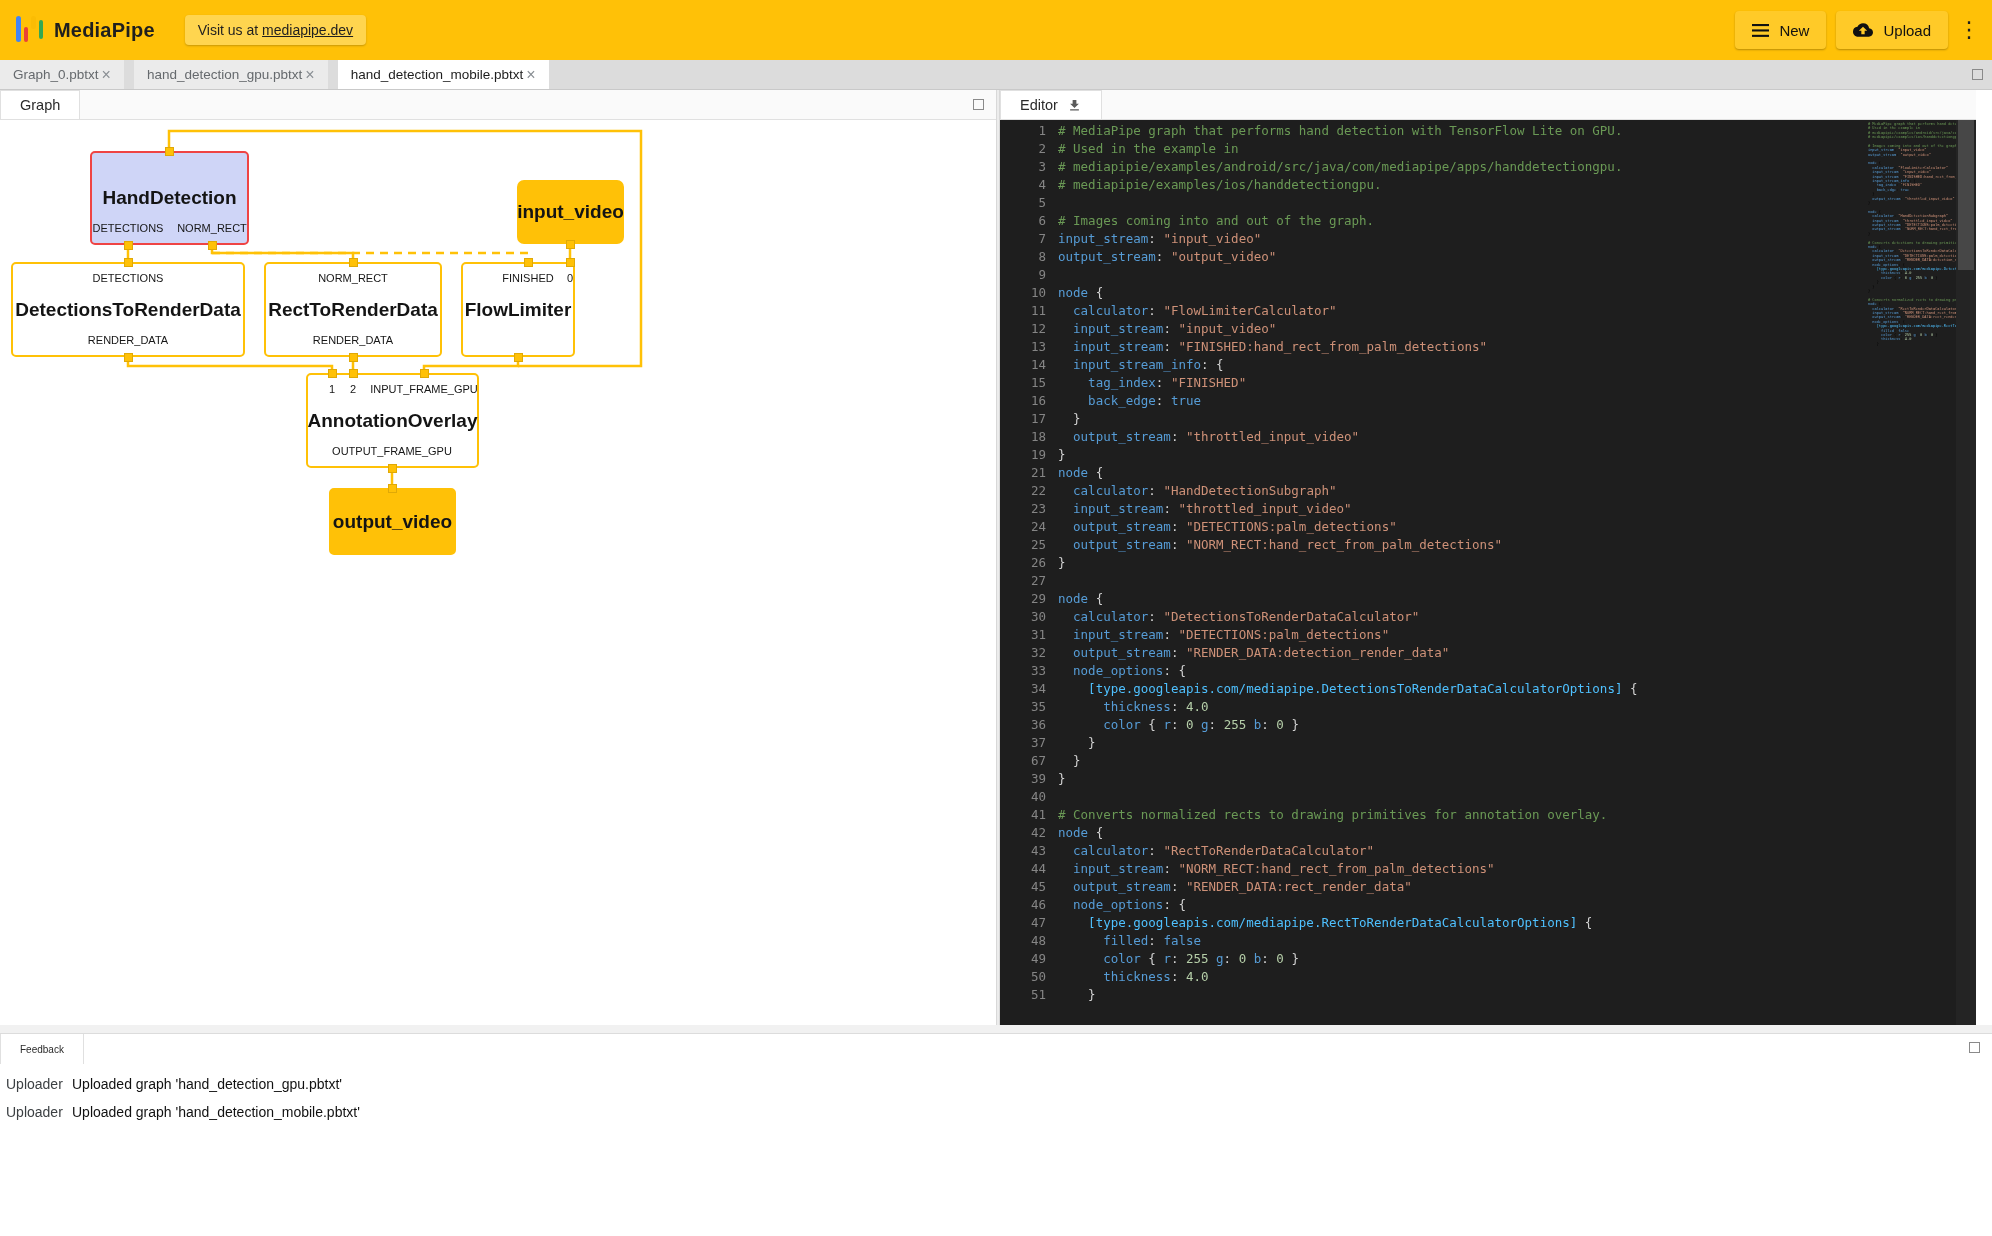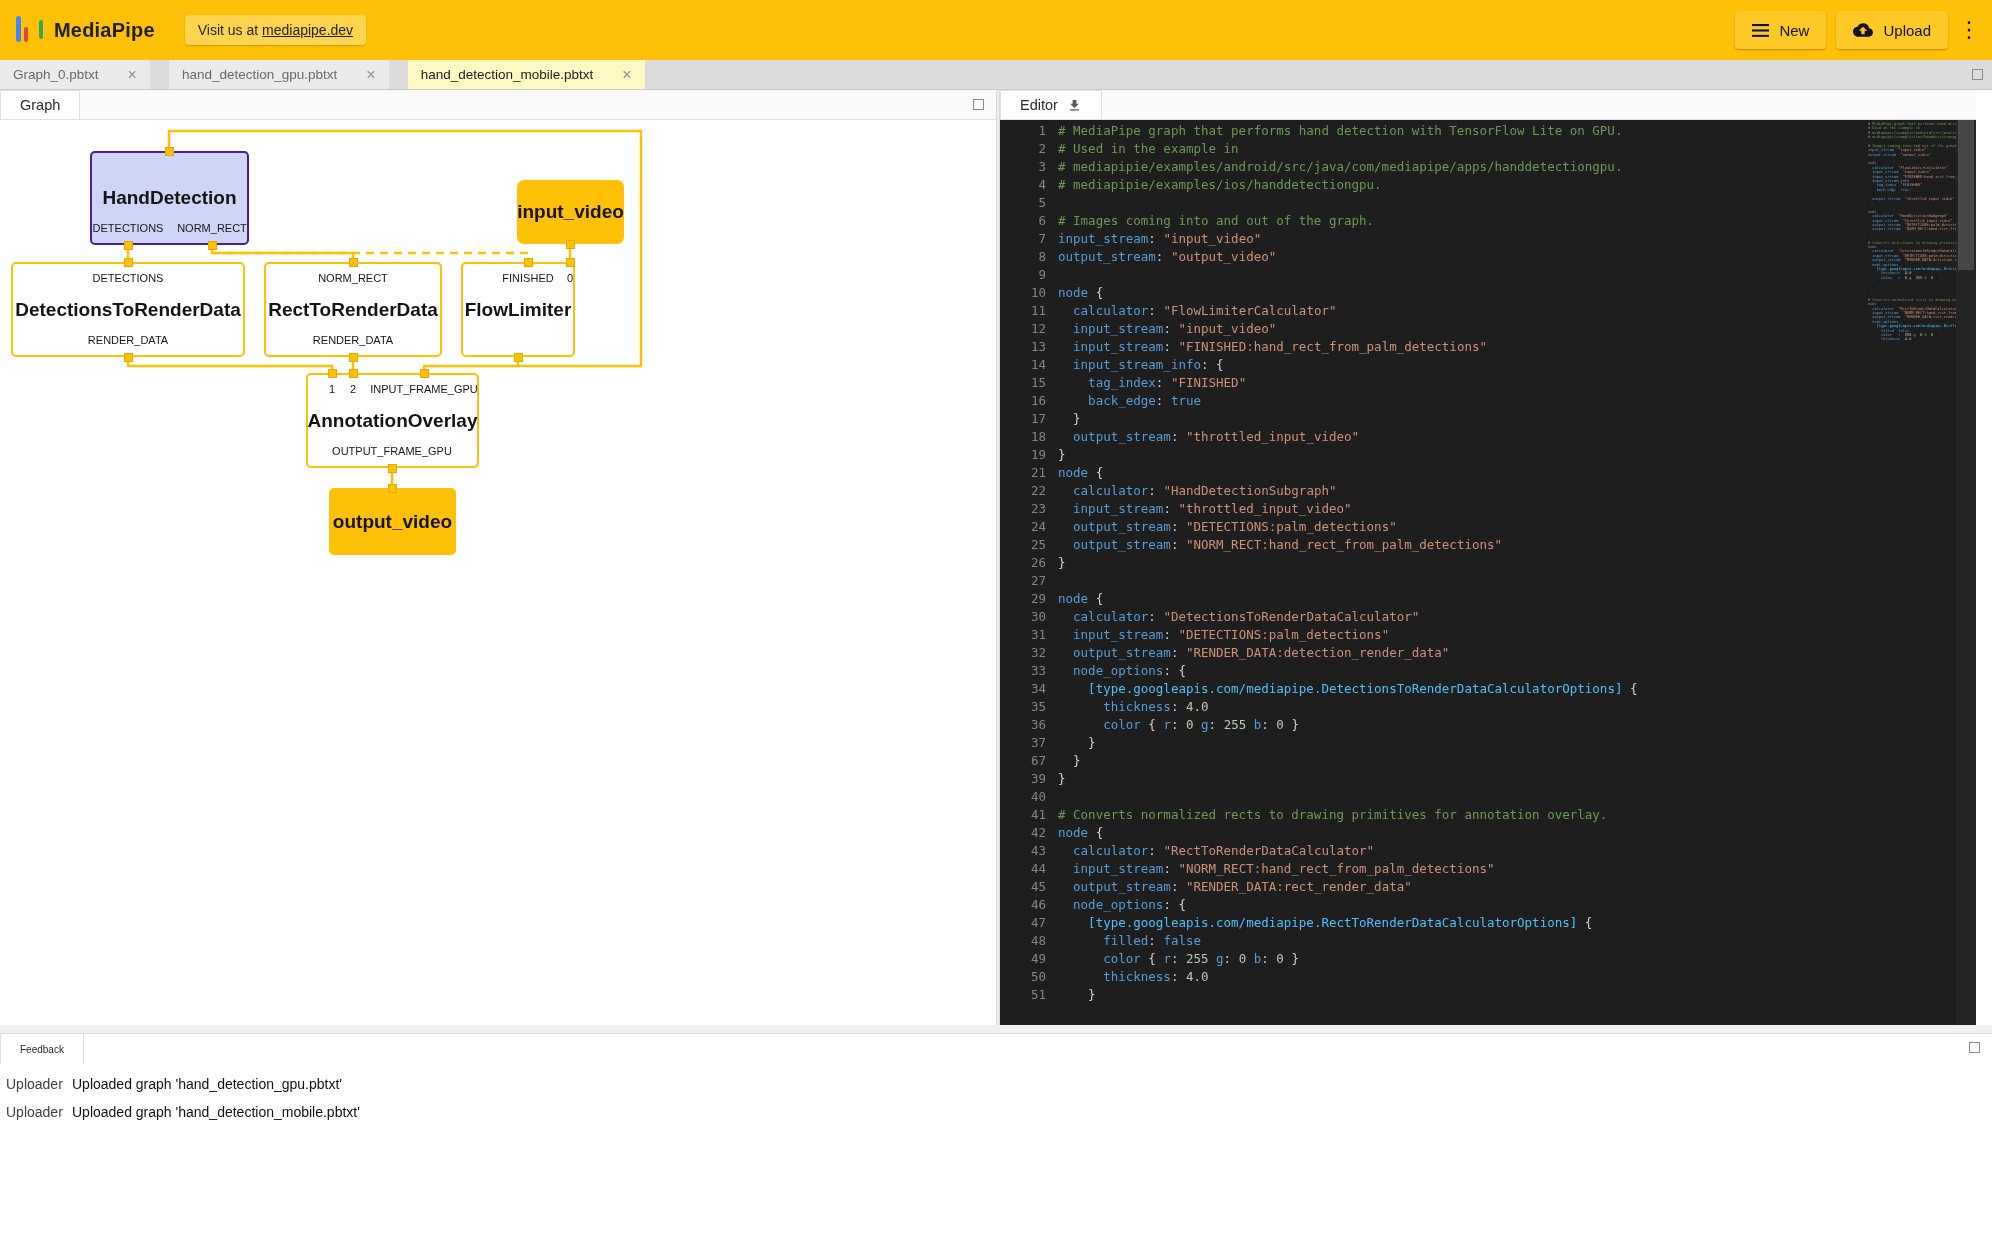--- a/index.html
+++ b/index.html
@@ -17,23 +17,23 @@
   .visit-pill a{color:#1f1f1f;text-decoration:underline;cursor:pointer}
   .topbar-actions{margin-left:auto;display:flex;align-items:center;gap:10px}
   .tb-btn{display:flex;align-items:center;gap:10px;background:#ffca28;border:none;border-radius:4px;
     height:38px;padding:0 17px;font-size:15px;font-weight:500;color:#111;
     box-shadow:0 1px 2px rgba(0,0,0,.28);cursor:pointer;font-family:"Liberation Sans",sans-serif}
   .kebab{font-size:22px;color:#1f1f1f;width:18px;text-align:center;cursor:pointer;line-height:38px}
 
   
   .doc-tabbar{position:absolute;top:60px;left:0;width:1992px;height:30px;background:#dcdcdc;
     border-bottom:1px solid #c9c9c9;display:flex;align-items:stretch;z-index:15}
-  .doc-tab{display:flex;align-items:center;gap:29px;padding:8px 13px;font-size:13.5px;color:#65696d;
-    background:#ebebeb;margin-right:19px;cursor:pointer;white-space:nowrap}
-  .doc-tab.active{background:#fef9c3;color:#1d1d1d}
+  .doc-tab{display:flex;align-items:center;gap:3px;padding:8px 13px;font-size:13.5px;color:#65696d;
+    background:#ebebeb;margin-right:10px;cursor:pointer;white-space:nowrap}
+  .doc-tab.active{background:#ffffff;color:#1d1d1d}
   .doc-tab .close{color:#8a8f94;font-size:16px;line-height:1;cursor:pointer}
   .corner-icon{width:11px;height:11px;border:1.5px solid #8a8a8a;background:transparent;display:inline-block}
   .tabbar-corner{margin-left:auto;margin-right:9px;align-self:center}
 
   
   .main{position:absolute;top:90px;left:0;width:1992px;height:935px}
   .graph-panel{position:absolute;left:0;top:0;width:996px;height:935px;background:#fff}
   .vsplitter{position:absolute;left:996px;top:0;width:4px;height:935px;background:#ececec;
     border-left:1px solid #d8d8d8;border-right:1px solid #d8d8d8}
   .editor-panel{position:absolute;left:1000px;top:0;width:976px;height:935px}
@@ -43,21 +43,21 @@
     align-items:center;gap:9px;padding:0 19px;font-size:14.5px;color:#2b2b2b;cursor:pointer}
   .panel-header .hdr-icon{position:absolute;right:12px;top:9px}
 
   
   .graph-canvas{position:absolute;top:30px;left:0;width:996px;height:905px;background:#fff;overflow:hidden}
   .graph-canvas svg{position:absolute;left:0;top:0;z-index:0}
   .gnode{position:absolute;border-radius:5px;display:flex;align-items:center;justify-content:center;
     z-index:1;cursor:pointer}
   .gnode.calc{background:#fff;border:2px solid #ffc107}
   .gnode.io{background:#ffc107;border:2px solid #ffc107}
-  .gnode.selected{background:#cfd5f7;border:2px solid #4c1d95}
+  .gnode.selected{background:#cfd5f7;border:2px solid #ef4444}
   .gnode-title{font-size:19px;font-weight:700;color:#141414;white-space:nowrap}
   .port-label{position:absolute;transform:translateX(-50%);font-size:11px;color:#161616;white-space:nowrap}
   .port-label.top{top:8px}
   .port-label.bottom{bottom:9px}
   .gport{position:absolute;width:9px;height:9px;background:#ffc107;border:1px solid rgba(0,0,0,.12);z-index:2;cursor:pointer}
 
   
   .editor{position:absolute;top:30px;left:0;width:976px;height:905px;background:#1e1e1e;
     overflow:hidden;cursor:text}
   .code-lines{position:absolute;left:0;top:2px;right:110px}

